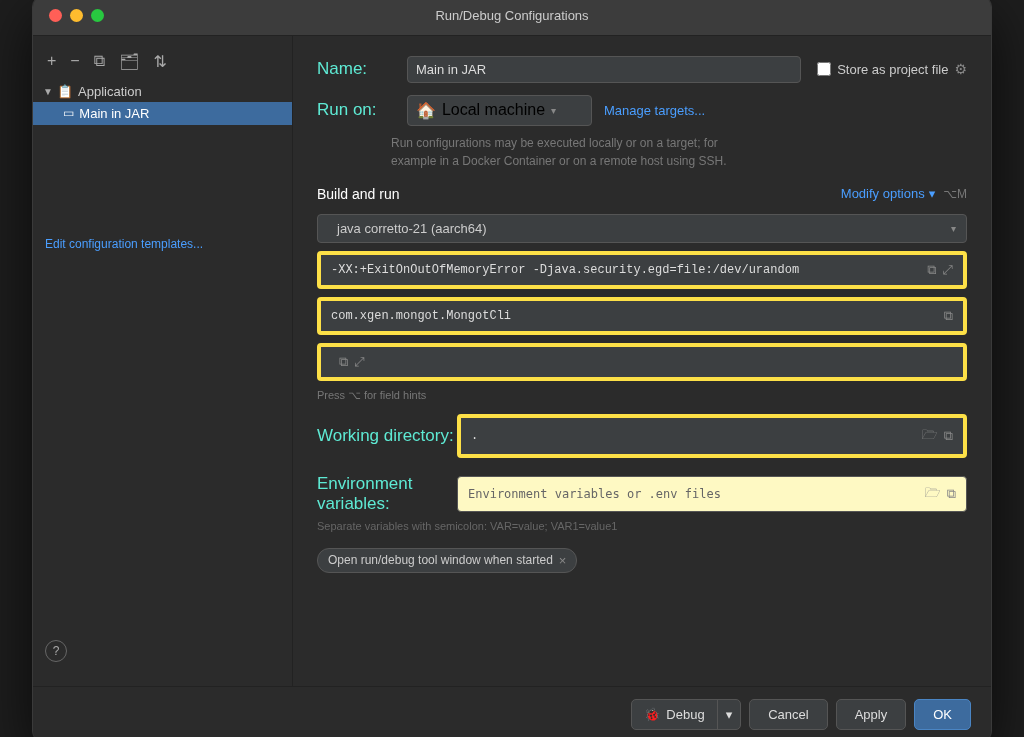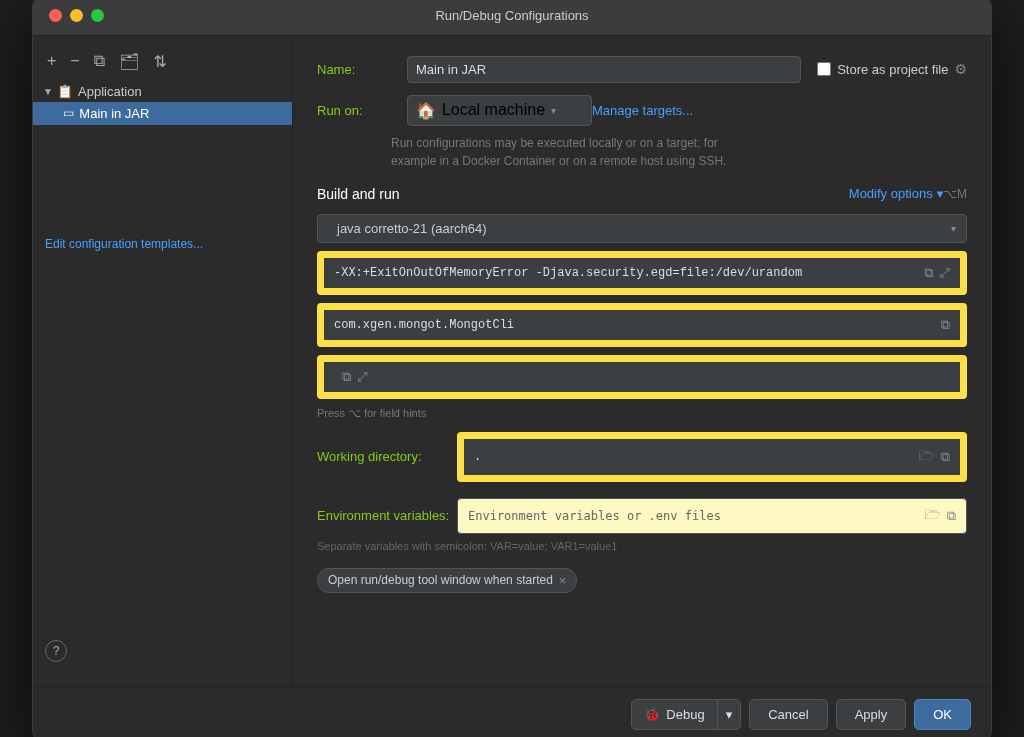--- a/index.html
+++ b/index.html
@@ -141,22 +141,22 @@
       display: flex;
       flex-direction: column;
       overflow-y: auto;
     }
     .form-row {
       display: flex;
       align-items: center;
       margin-bottom: 12px;
     }
     .form-label {
-      color: #84cc16;
-      font-size: 13px;
+      color: #5eead4;
+      font-size: 17px;
       width: 90px;
       flex-shrink: 0;
     }
     .form-input {
       background: #3c3f41;
       border: 1px solid #555;
       border-radius: 4px;
       color: #ddd;
       font-size: 13px;
       padding: 5px 8px;
@@ -185,21 +185,21 @@
     }
     .run-on-row {
       display: flex;
       align-items: center;
       margin-bottom: 8px;
     }
     .manage-targets-link {
       color: #4a9eff;
       font-size: 13px;
       cursor: pointer;
-      margin-left: 0;
+      margin-left: 12px;
       text-decoration: none;
     }
     .run-description {
       color: #777;
       font-size: 12px;
       margin-left: 74px;
       margin-bottom: 16px;
       line-height: 1.5;
     }
     .section-header {
@@ -245,21 +245,21 @@
     }
     .sdk-select-inner {
       display: flex;
       align-items: center;
       justify-content: space-between;
       width: 100%;
       padding-left: 9px;
     }
     .code-field {
       background: #3c3f41;
-      border: 7px solid #fde047;
+      border: 4px solid #fde047;
       border-radius: 4px;
       color: #ddd;
       font-size: 12px;
       font-family: 'JetBrains Mono', 'Consolas', 'Courier New', monospace;
       padding: 7px 10px;
       width: 100%;
       margin-bottom: 8px;
       display: flex;
       align-items: center;
       justify-content: space-between;
@@ -472,21 +472,21 @@
         <a class="manage-targets-link">Manage targets...</a>
       </div>
 
       <div class="run-description">
         <span style="white-space:pre-line;">Run configurations may be executed locally or on a target; for
 example in a Docker Container or on a remote host using SSH.</span>
       </div>
 
       <div class="section-header">
         <span class="section-title">Build and run</span>
-        <div style="display:flex; align-items:center; gap:0;">
+        <div style="display:flex; align-items:center; gap:8px;">
           <button class="modify-options-btn">
             <span>Modify options</span>
             <span>▾</span>
           </button>
           <span class="shortcut-hint">⌥M</span>
         </div>
       </div>
 
       <div class="build-row">
         <div class="sdk-select">

